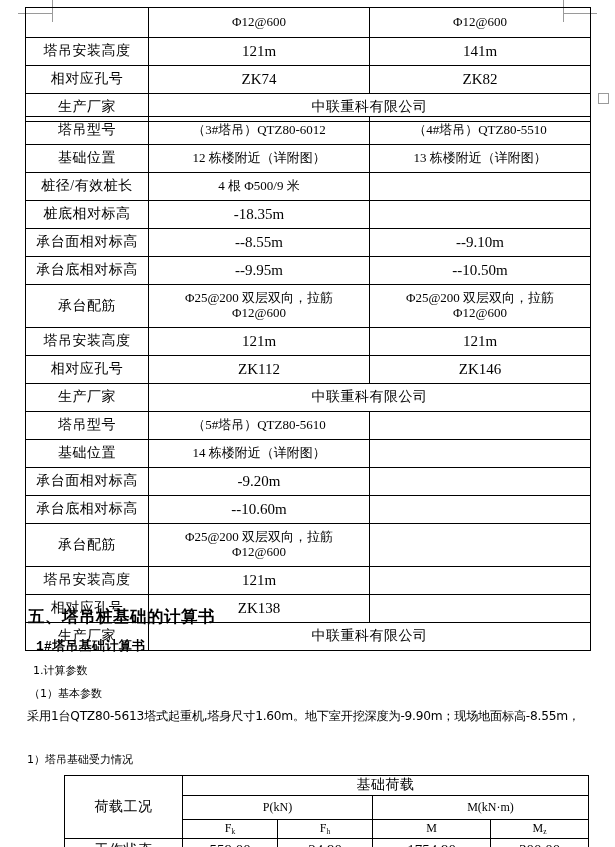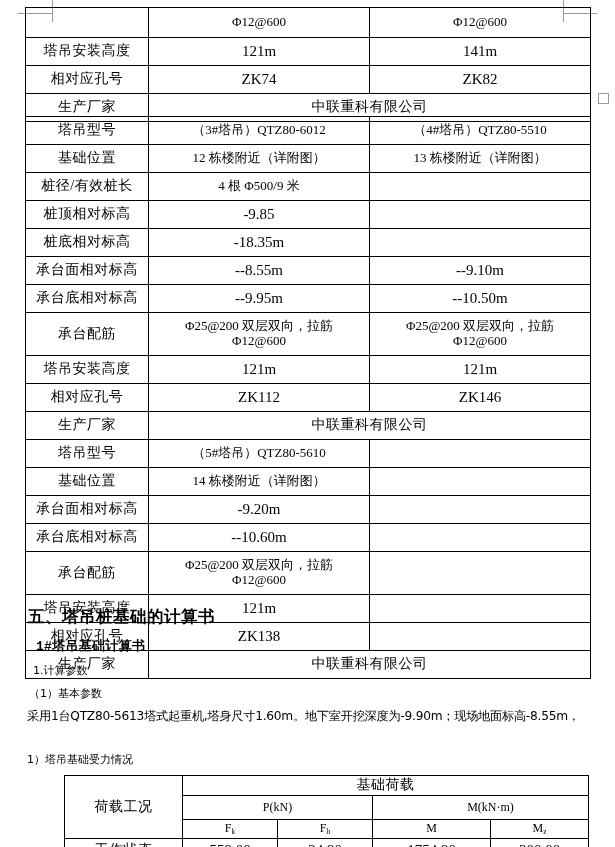--- a/index.html
+++ b/index.html
@@ -120,25 +120,20 @@
           <td class="cn" style="height: 25px;">基础位置</td>
           <td class="mix">12 栋楼附近（详附图）</td>
           <td class="mix">13 栋楼附近（详附图）</td>
         </tr>
         <tr>
           <td class="cn" style="height: 25px;">桩径/有效桩长</td>
           <td class="mix">4 根 Φ500/9 米</td>
           <td class="mix"></td>
         </tr>
         <tr>
-          <td class="cn" style="height: 25px;">桩顶相对标高</td>
-          <td class="num">-9.85</td>
-          <td class="mix"></td>
-        </tr>
-        <tr>
           <td class="cn" style="height: 25px;">桩底相对标高</td>
           <td class="num">-18.35m</td>
           <td class="mix"></td>
         </tr>
         <tr>
           <td class="cn" style="height: 25px;">承台面相对标高</td>
           <td class="num">--8.55m</td>
           <td class="num">--9.10m</td>
         </tr>
         <tr>

